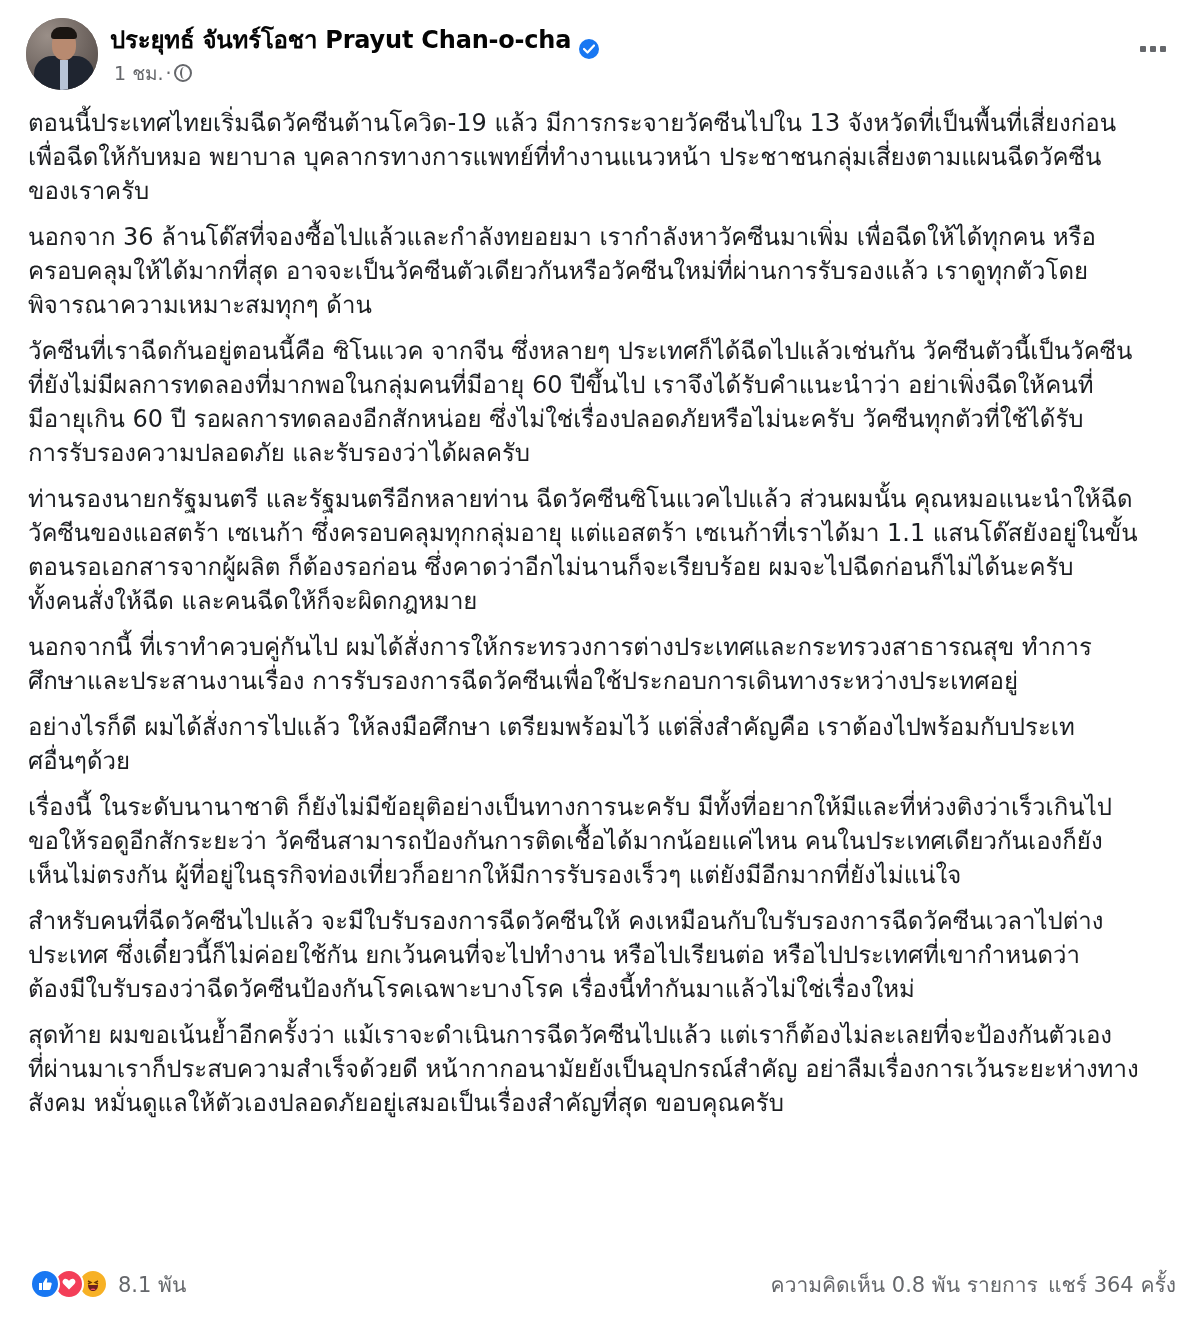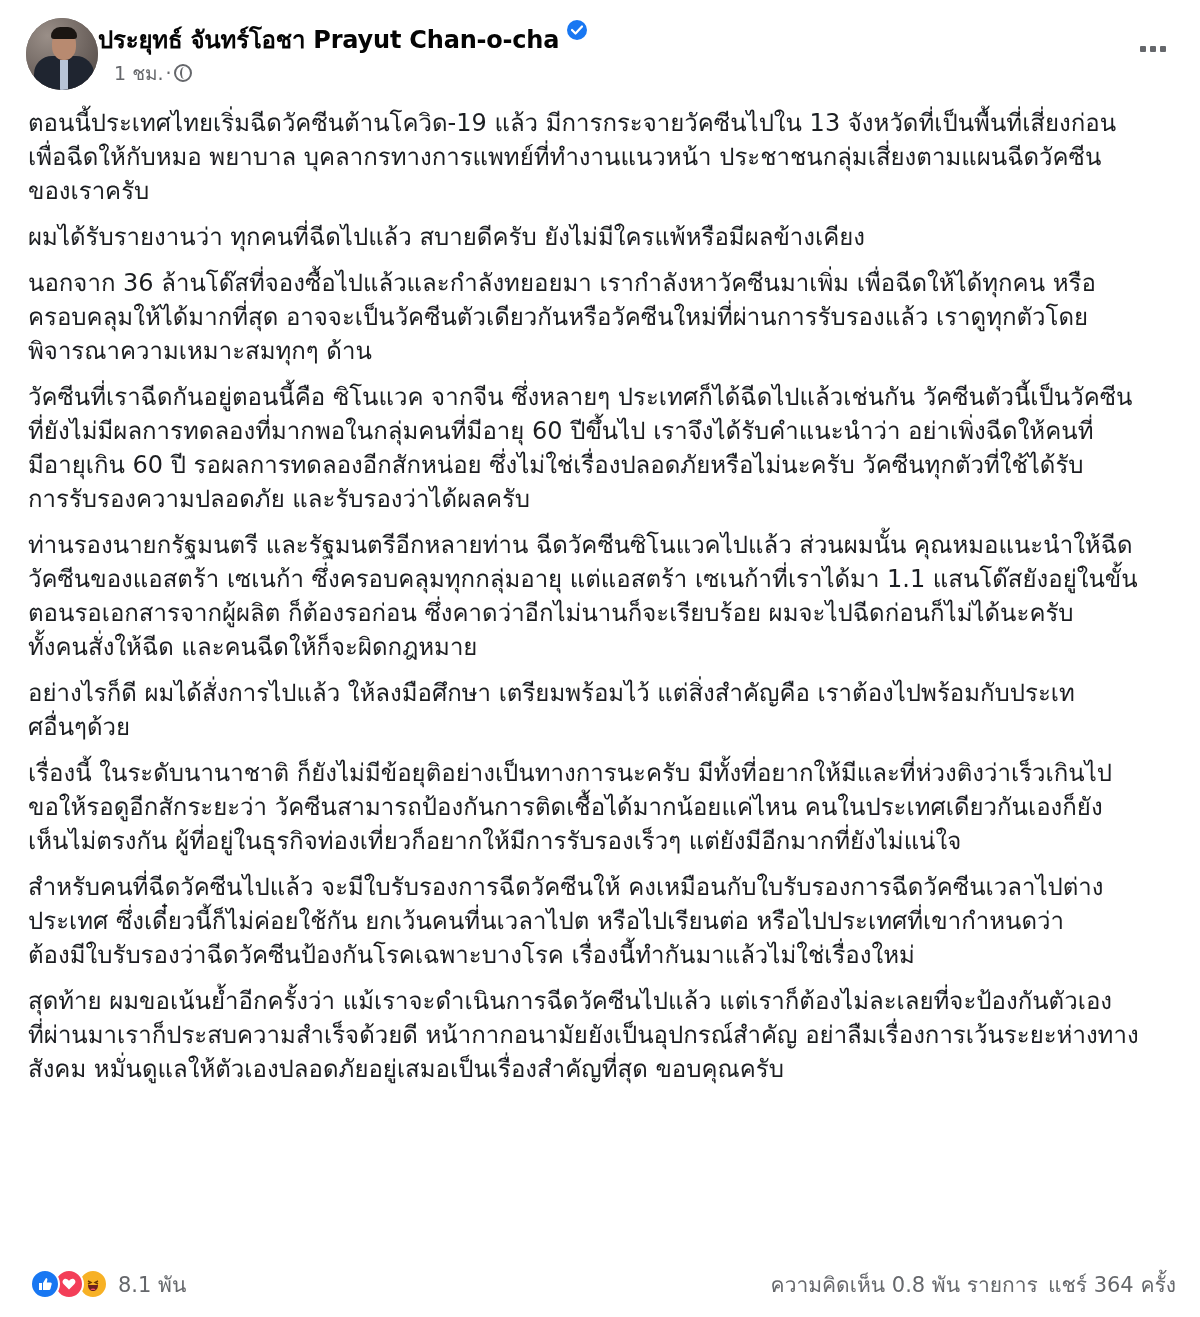--- a/index.html
+++ b/index.html
@@ -7,21 +7,21 @@
          font-family: "DejaVu Sans", "Liberation Sans", sans-serif; color: #1c1e21; }
   .post { position: absolute; left: 0; top: 0; width: 1200px; height: 1317px; }
   .header { position: absolute; left: 26px; top: 18px; height: 76px; width: 1160px; }
   .avatar { position: absolute; left: 0; top: 0; width: 72px; height: 72px; border-radius: 50%;
             overflow: hidden; background: #6e6460; }
   .avatar .bg { position: absolute; inset: 0; background: radial-gradient(circle at 30% 25%, #9a8f88 0%, #6f6560 55%, #4a4340 100%); }
   .avatar .suit { position: absolute; left: 8px; top: 38px; width: 60px; height: 40px; background: #1f2530; border-radius: 18px 18px 0 0; }
   .avatar .shirt { position: absolute; left: 34px; top: 42px; width: 8px; height: 30px; background: #b8c4d6; }
   .avatar .head { position: absolute; left: 26px; top: 12px; width: 24px; height: 30px; background: #b88a70; border-radius: 45%; }
   .avatar .hair { position: absolute; left: 25px; top: 9px; width: 26px; height: 12px; background: #1a1512; border-radius: 12px 12px 4px 4px; }
-  .name-row { position: absolute; left: 72px; top: 2px; display: flex; align-items: flex-start; gap: 8px; }
+  .name-row { position: absolute; left: 84px; top: 2px; display: flex; align-items: flex-end; gap: 8px; }
   .name { font-size: 24px; font-weight: bold; color: #050505; letter-spacing: -0.2px; }
   .verified { width: 20px; height: 20px; border-radius: 50%; background: #1877f2; display: inline-flex;
               align-items: center; justify-content: center; }
   .meta-row { position: absolute; left: 88px; top: 40px; display: flex; align-items: center; gap: 2px;
               font-size: 19px; color: #65676b; }
   .globe { width: 18px; height: 18px; border: 2px solid #65676b; border-radius: 50%; box-sizing: border-box; position: relative; }
   .globe::before { content: ""; position: absolute; left: 4px; top: 1px; width: 6px; height: 12px; border-left: 2px solid #65676b; border-radius: 50%; }
   .more { position: absolute; right: 16px; top: 24px; display: flex; gap: 4px; cursor: pointer; padding: 4px; }
   .more span { width: 6px; height: 6px; background: #65676b; border-radius: 1px; }
   .body { position: absolute; left: 28px; top: 106px; width: 1150px; font-size: 24px; line-height: 34px; color: #1c1e21; }
@@ -71,39 +71,40 @@
       <span></span>
       <span></span>
       <span></span>
     </div>
   </div>
 
   <div class="body">
     <p>ตอนนี้ประเทศไทยเริ่มฉีดวัคซีนต้านโควิด-19 แล้ว มีการกระจายวัคซีนไปใน 13 จังหวัดที่เป็นพื้นที่เสี่ยงก่อน
 เพื่อฉีดให้กับหมอ พยาบาล บุคลากรทางการแพทย์ที่ทำงานแนวหน้า ประชาชนกลุ่มเสี่ยงตามแผนฉีดวัคซีน
 ของเราครับ</p>
-    <p>ผมได้รับรายงานว่า ทุกคนที่ฉีดไปแล้ว สบายดีครับ ยังไม่มีใครแพ้หรือมีผลข้างเคียง</p>
     <p>นอกจาก 36 ล้านโด๊สที่จองซื้อไปแล้วและกำลังทยอยมา เรากำลังหาวัคซีนมาเพิ่ม เพื่อฉีดให้ได้ทุกคน หรือ
 ครอบคลุมให้ได้มากที่สุด อาจจะเป็นวัคซีนตัวเดียวกันหรือวัคซีนใหม่ที่ผ่านการรับรองแล้ว เราดูทุกตัวโดย
 พิจารณาความเหมาะสมทุกๆ ด้าน</p>
     <p>วัคซีนที่เราฉีดกันอยู่ตอนนี้คือ ซิโนแวค จากจีน ซึ่งหลายๆ ประเทศก็ได้ฉีดไปแล้วเช่นกัน วัคซีนตัวนี้เป็นวัคซีน
 ที่ยังไม่มีผลการทดลองที่มากพอในกลุ่มคนที่มีอายุ 60 ปีขึ้นไป เราจึงได้รับคำแนะนำว่า อย่าเพิ่งฉีดให้คนที่
 มีอายุเกิน 60 ปี รอผลการทดลองอีกสักหน่อย ซึ่งไม่ใช่เรื่องปลอดภัยหรือไม่นะครับ วัคซีนทุกตัวที่ใช้ได้รับ
 การรับรองความปลอดภัย และรับรองว่าได้ผลครับ</p>
     <p>ท่านรองนายกรัฐมนตรี และรัฐมนตรีอีกหลายท่าน ฉีดวัคซีนซิโนแวคไปแล้ว ส่วนผมนั้น คุณหมอแนะนำให้ฉีด
 วัคซีนของแอสตร้า เซเนก้า ซึ่งครอบคลุมทุกกลุ่มอายุ แต่แอสตร้า เซเนก้าที่เราได้มา 1.1 แสนโด๊สยังอยู่ในขั้น
 ตอนรอเอกสารจากผู้ผลิต ก็ต้องรอก่อน ซึ่งคาดว่าอีกไม่นานก็จะเรียบร้อย ผมจะไปฉีดก่อนก็ไม่ได้นะครับ
 ทั้งคนสั่งให้ฉีด และคนฉีดให้ก็จะผิดกฎหมาย</p>
+    <p>นอกจากนี้ ที่เราทำควบคู่กันไป ผมได้สั่งการให้กระทรวงการต่างประเทศและกระทรวงสาธารณสุข ทำการ
+ศึกษาและประสานงานเรื่อง การรับรองการฉีดวัคซีนเพื่อใช้ประกอบการเดินทางระหว่างประเทศอยู่</p>
     <p>อย่างไรก็ดี ผมได้สั่งการไปแล้ว ให้ลงมือศึกษา เตรียมพร้อมไว้ แต่สิ่งสำคัญคือ เราต้องไปพร้อมกับประเท
 ศอื่นๆด้วย</p>
     <p>เรื่องนี้ ในระดับนานาชาติ ก็ยังไม่มีข้อยุติอย่างเป็นทางการนะครับ มีทั้งที่อยากให้มีและที่ห่วงติงว่าเร็วเกินไป
 ขอให้รอดูอีกสักระยะว่า วัคซีนสามารถป้องกันการติดเชื้อได้มากน้อยแค่ไหน คนในประเทศเดียวกันเองก็ยัง
 เห็นไม่ตรงกัน ผู้ที่อยู่ในธุรกิจท่องเที่ยวก็อยากให้มีการรับรองเร็วๆ แต่ยังมีอีกมากที่ยังไม่แน่ใจ</p>
     <p>สำหรับคนที่ฉีดวัคซีนไปแล้ว จะมีใบรับรองการฉีดวัคซีนให้ คงเหมือนกับใบรับรองการฉีดวัคซีนเวลาไปต่าง
-ประเทศ ซึ่งเดี๋ยวนี้ก็ไม่ค่อยใช้กัน ยกเว้นคนที่นเวลาไปต หรือไปเรียนต่อ หรือไปประเทศที่เขากำหนดว่า
+ประเทศ ซึ่งเดี๋ยวนี้ก็ไม่ค่อยใช้กัน ยกเว้นคนที่จะไปทำงาน หรือไปเรียนต่อ หรือไปประเทศที่เขากำหนดว่า
 ต้องมีใบรับรองว่าฉีดวัคซีนป้องกันโรคเฉพาะบางโรค เรื่องนี้ทำกันมาแล้วไม่ใช่เรื่องใหม่</p>
     <p>สุดท้าย ผมขอเน้นย้ำอีกครั้งว่า แม้เราจะดำเนินการฉีดวัคซีนไปแล้ว แต่เราก็ต้องไม่ละเลยที่จะป้องกันตัวเอง
 ที่ผ่านมาเราก็ประสบความสำเร็จด้วยดี หน้ากากอนามัยยังเป็นอุปกรณ์สำคัญ อย่าลืมเรื่องการเว้นระยะห่างทาง
 สังคม หมั่นดูแลให้ตัวเองปลอดภัยอยู่เสมอเป็นเรื่องสำคัญที่สุด ขอบคุณครับ</p>
   </div>
 
   <div class="footer">
     <div class="reactions">
       <span class="rx like">
         <svg width="14" height="14" viewBox="0 0 14 14">

